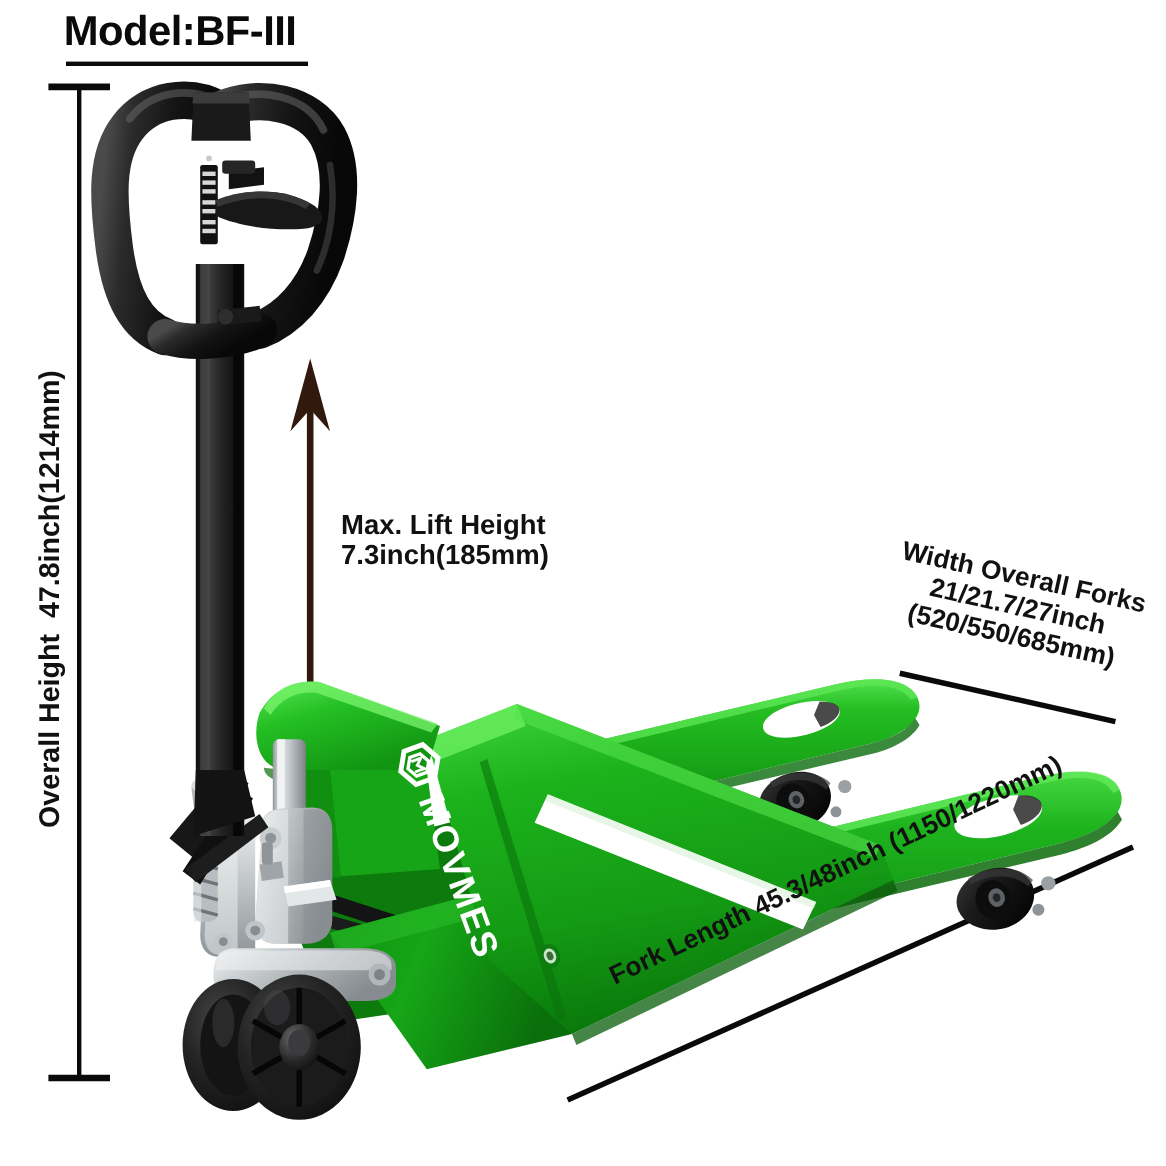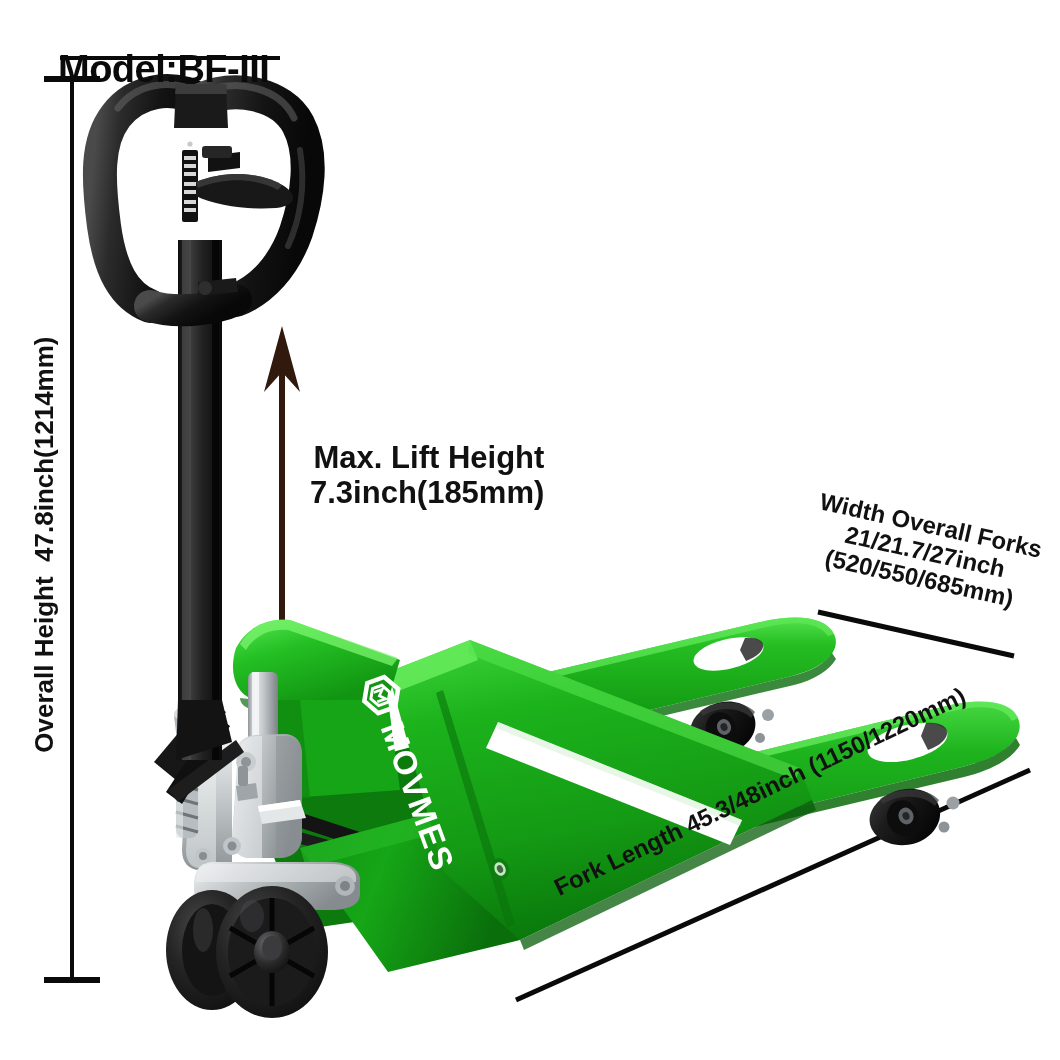--- a/index.html
+++ b/index.html
@@ -31,21 +31,20 @@
     white-space: pre;
     line-height: 1.12;
   }
   #model-title {
     left: 58px;
     top: 8px;
     font-size: 38px;
     font-weight: 700;
     letter-spacing: -0.5px;
     color: #0a0a0a;
-    margin-top: 40px;
   }
   #model-underline {
     position: absolute;
     left: 60px;
     top: 56px;
     width: 220px;
     height: 4px;
     background: #0a0a0a;
   }
   #height-label {
@@ -53,24 +52,23 @@
     top: 530px;
     width: 460px;
     text-align: center;
     font-size: 26px;
     font-weight: 600;
     transform: rotate(-90deg);
     transform-origin: 50% 50%;
   }
   #lift-label {
     left: 310px;
-    top: 441px;
-    font-size: 31px;
+    top: 463px;
+    font-size: 25px;
     font-weight: 600;
-    text-align: right;
   }
   #width-label {
     left: 800px;
     top: 512px;
     width: 250px;
     text-align: center;
     font-size: 24px;
     font-weight: 600;
     transform: rotate(12.5deg);
     transform-origin: 50% 50%;

